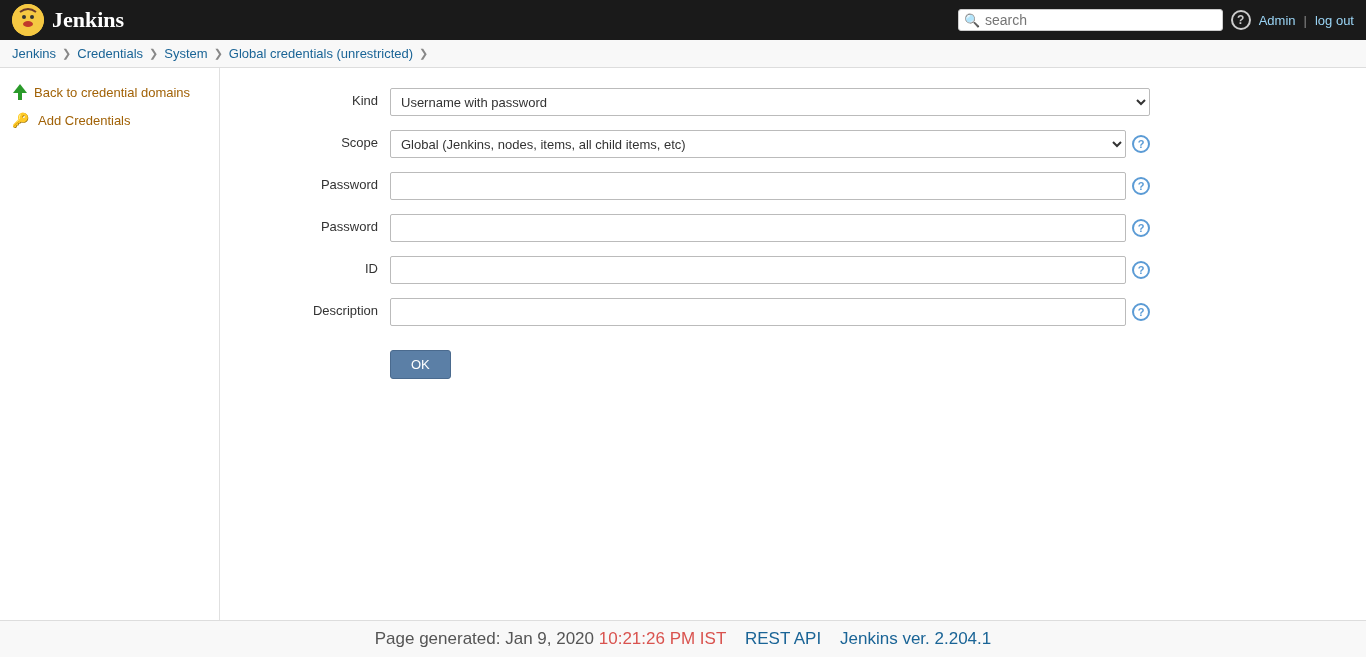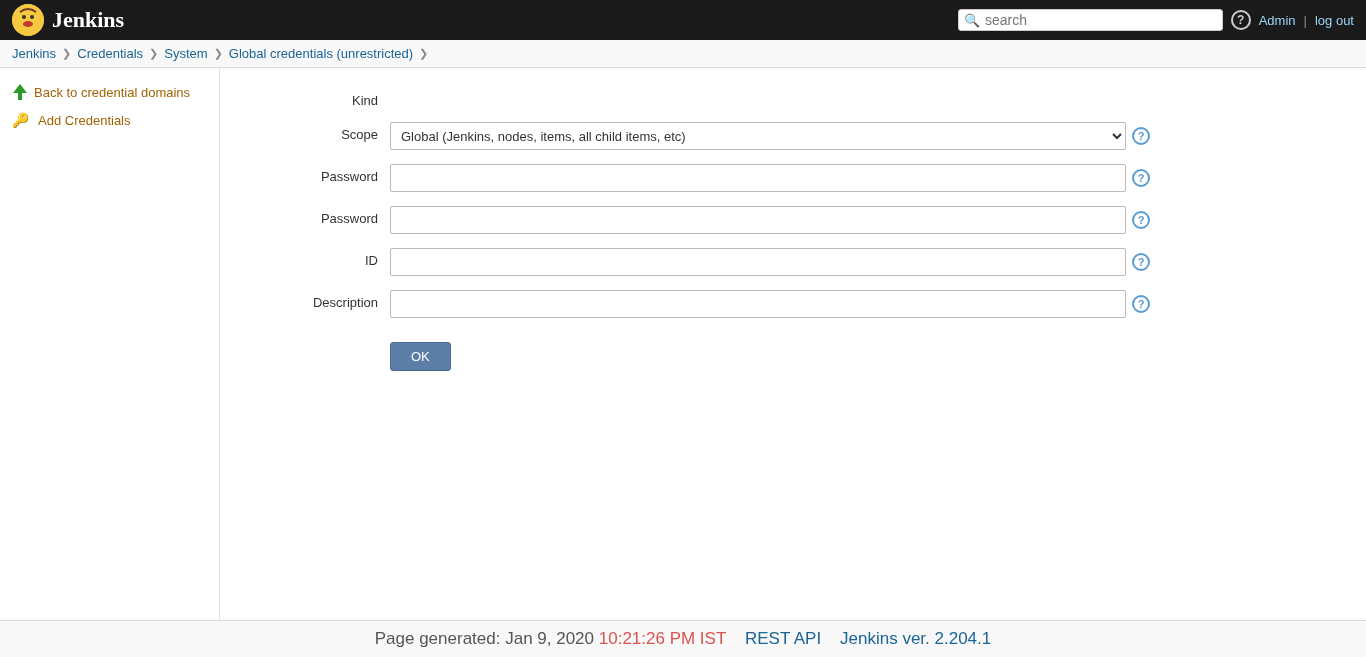--- a/index.html
+++ b/index.html
@@ -318,20 +318,24 @@
       <a>Add Credentials</a>
     </div>
   </div>
 
   <div id="content">
     <div class="form-section">
 
       
       <div class="form-row">
         <div class="form-label">Kind</div>
+        <div class="form-control-wrap">
+          <select class="form-select" id="kind-select">
+          <option value="Username with password">Username with password</option><option value="SSH Username with private key">SSH Username with private key</option><option value="Secret text">Secret text</option><option value="Secret file">Secret file</option><option value="Certificate">Certificate</option></select>
+        </div>
       </div>
 
       
       <div class="form-row">
         <div class="form-label">Scope</div>
         <div class="form-control-wrap">
           <select class="form-select" id="scope-select">
           <option value="Global (Jenkins, nodes, items, all child items, etc)">Global (Jenkins, nodes, items, all child items, etc)</option><option value="System (Jenkins and nodes only)">System (Jenkins and nodes only)</option></select>
           <div class="help-btn">?</div>
         </div>

